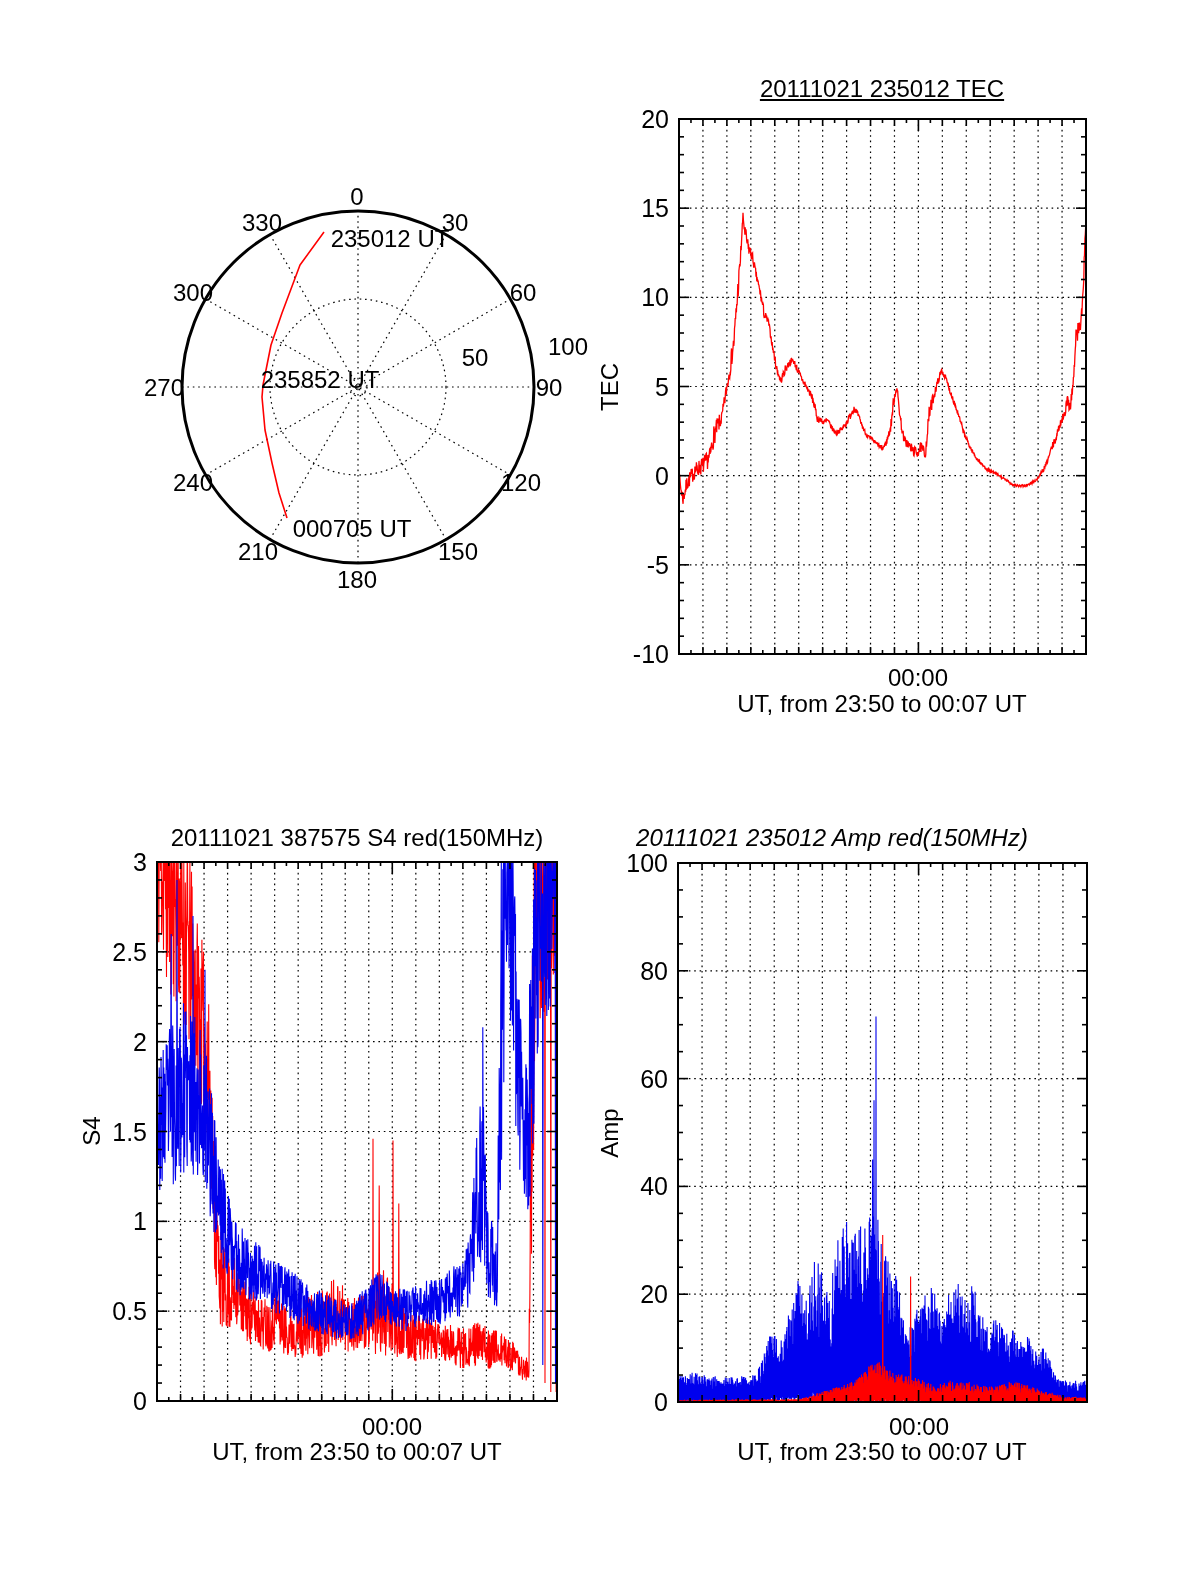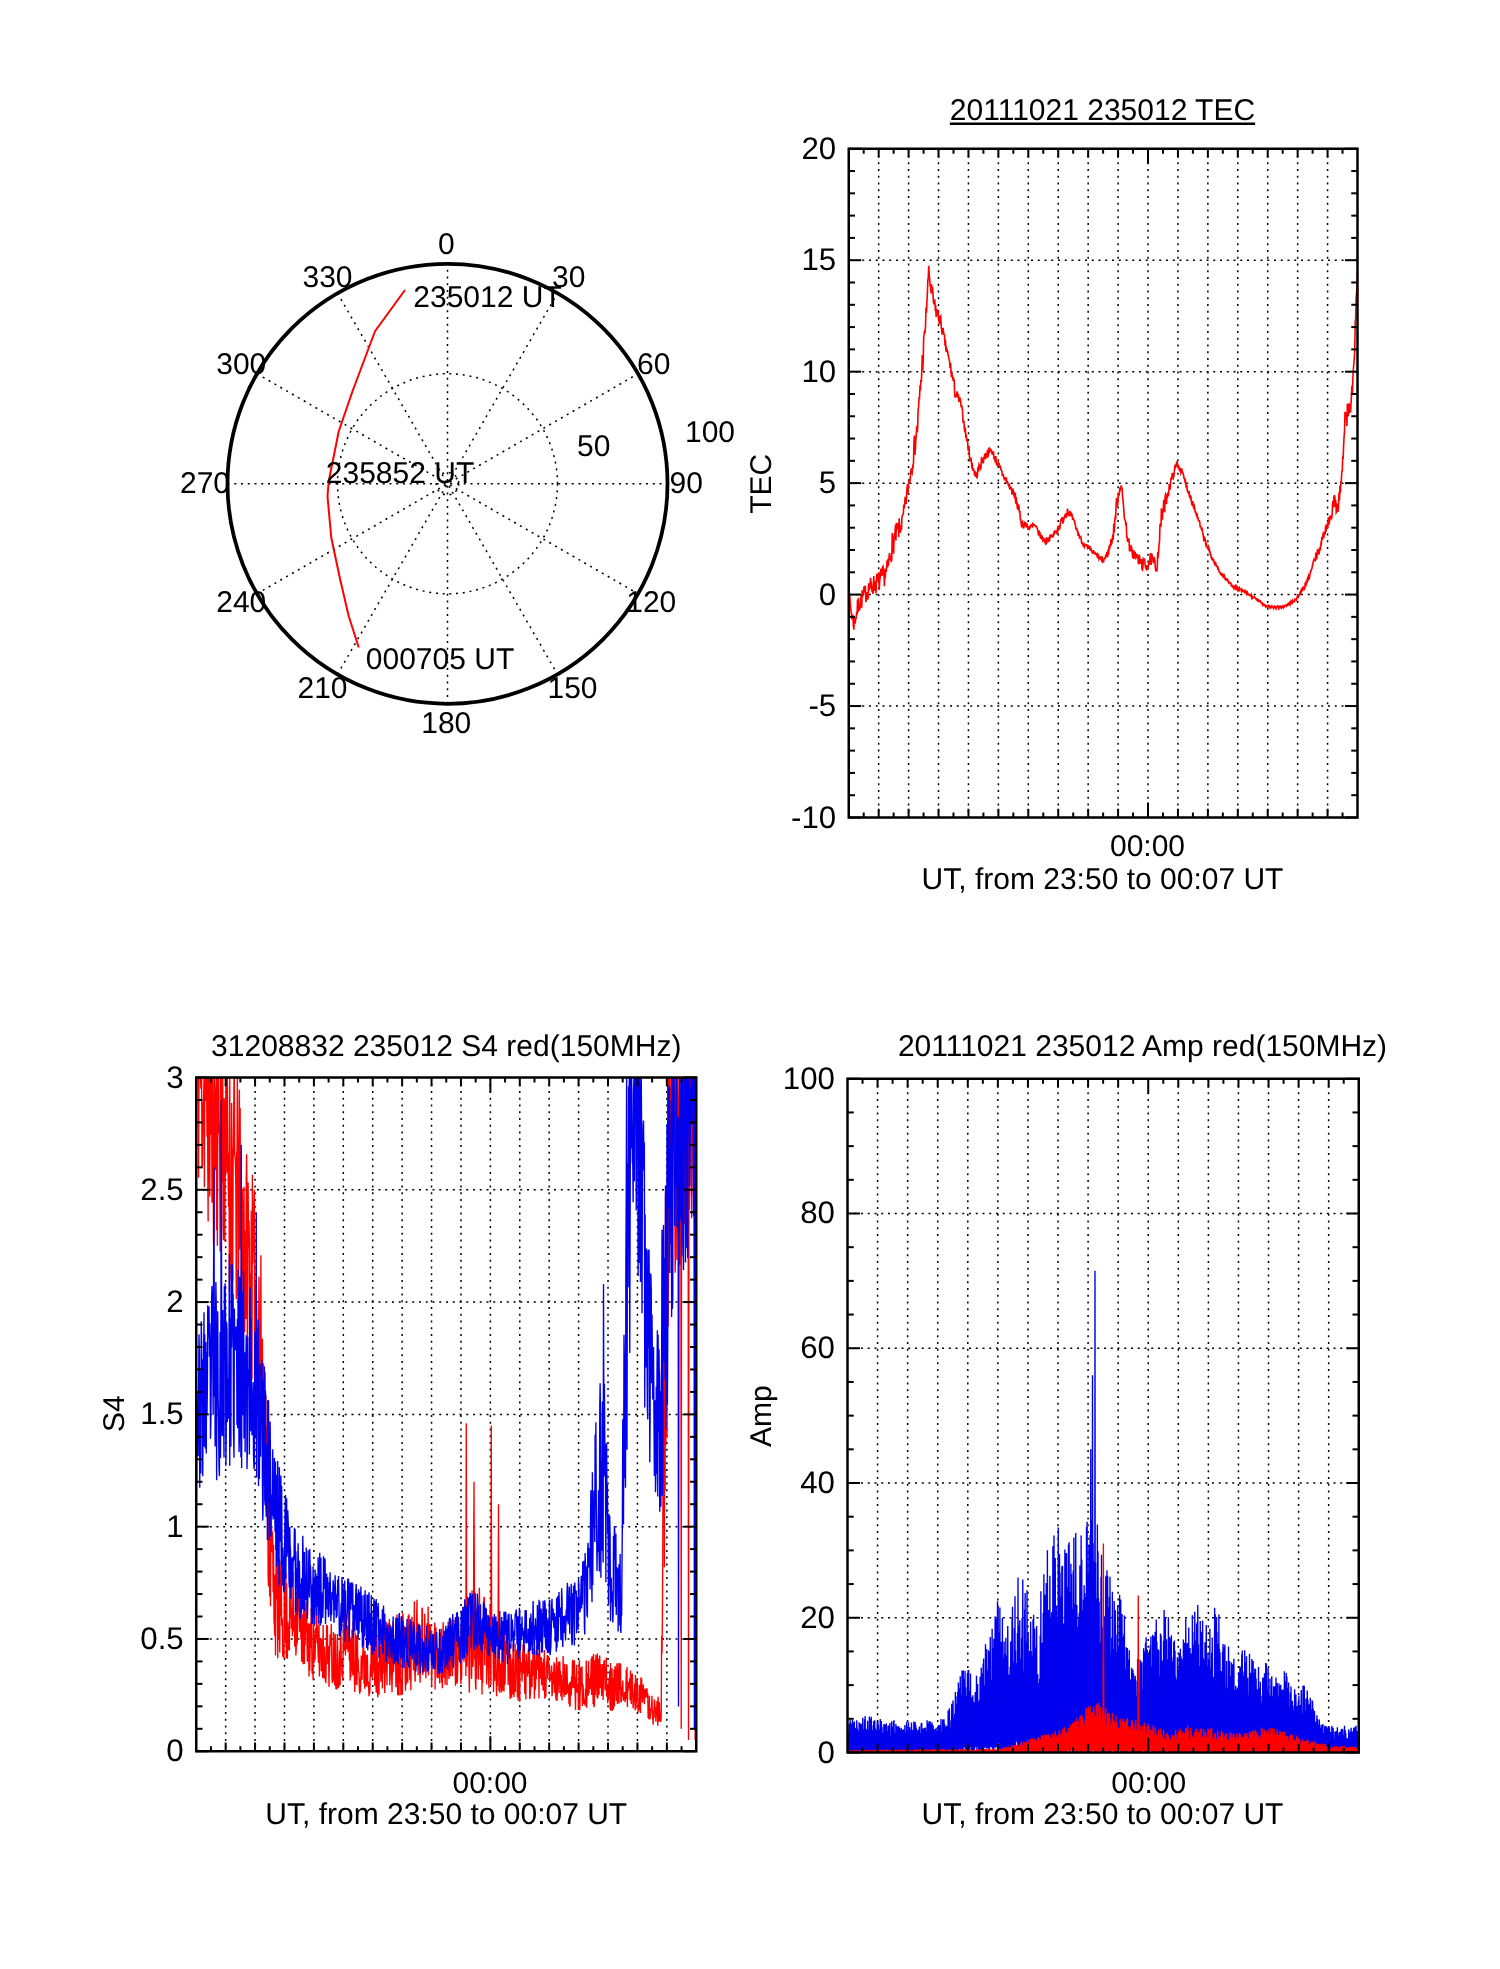--- a/index.html
+++ b/index.html
@@ -6,21 +6,21 @@
   .page{position:relative;width:1200px;height:1575px;background:#fff;overflow:hidden;
         font-family:"Liberation Sans",sans-serif;}
   svg{position:absolute;left:0;top:0;}
   svg text{font-family:"Liberation Sans",sans-serif;}
   .lbl{position:absolute;font-size:24px;color:#000;white-space:nowrap;
        transform:translate(-50%,-50%);}
   .rot{transform:translate(-50%,-50%) rotate(-90deg);}
   .t-polar{left:354px;top:183px;}
   .t-tec{left:882px;top:89px;text-decoration:underline;}
   .t-s4{left:357px;top:838px;}
-  .t-amp{left:914px;top:838px;}
+  .t-amp{left:832px;top:838px;font-style:italic;}
   .yl-tec{left:610px;top:387px;}
   .yl-s4{left:92px;top:1131px;}
   .yl-amp{left:610px;top:1133px;}
   .xt-tec{left:918px;top:678px;}
   .xt-s4{left:392px;top:1427px;}
   .xt-amp{left:919px;top:1427px;}
   .xl-tec{left:882px;top:704px;}
   .xl-s4{left:357px;top:1452px;}
   .xl-amp{left:882px;top:1452px;}
 </style>
@@ -548,21 +548,21 @@
           <text x="668" y="1294.2" text-anchor="end" dominant-baseline="central" font-size="25" fill="#000">20</text>
           <text x="668" y="1402" text-anchor="end" dominant-baseline="central" font-size="25" fill="#000">0</text>
         </g>
       </g>
       <clipPath id="clip-amp">
         <rect x="678" y="863" width="409" height="539"></rect>
       </clipPath>
     </svg>
 
   <div class="lbl t-tec">20111021 235012 TEC</div>
-  <div class="lbl t-s4">31208832 235012 S4 red(150MHz)</div>
+  <div class="lbl t-s4">20111021 387575 S4 red(150MHz)</div>
   <div class="lbl t-amp">20111021 235012 Amp red(150MHz)</div>
 
   <div class="lbl rot yl-tec">TEC</div>
   <div class="lbl rot yl-s4">S4</div>
   <div class="lbl rot yl-amp">Amp</div>
 
   <div class="lbl xt-tec">00:00</div>
   <div class="lbl xt-s4">00:00</div>
   <div class="lbl xt-amp">00:00</div>
 

